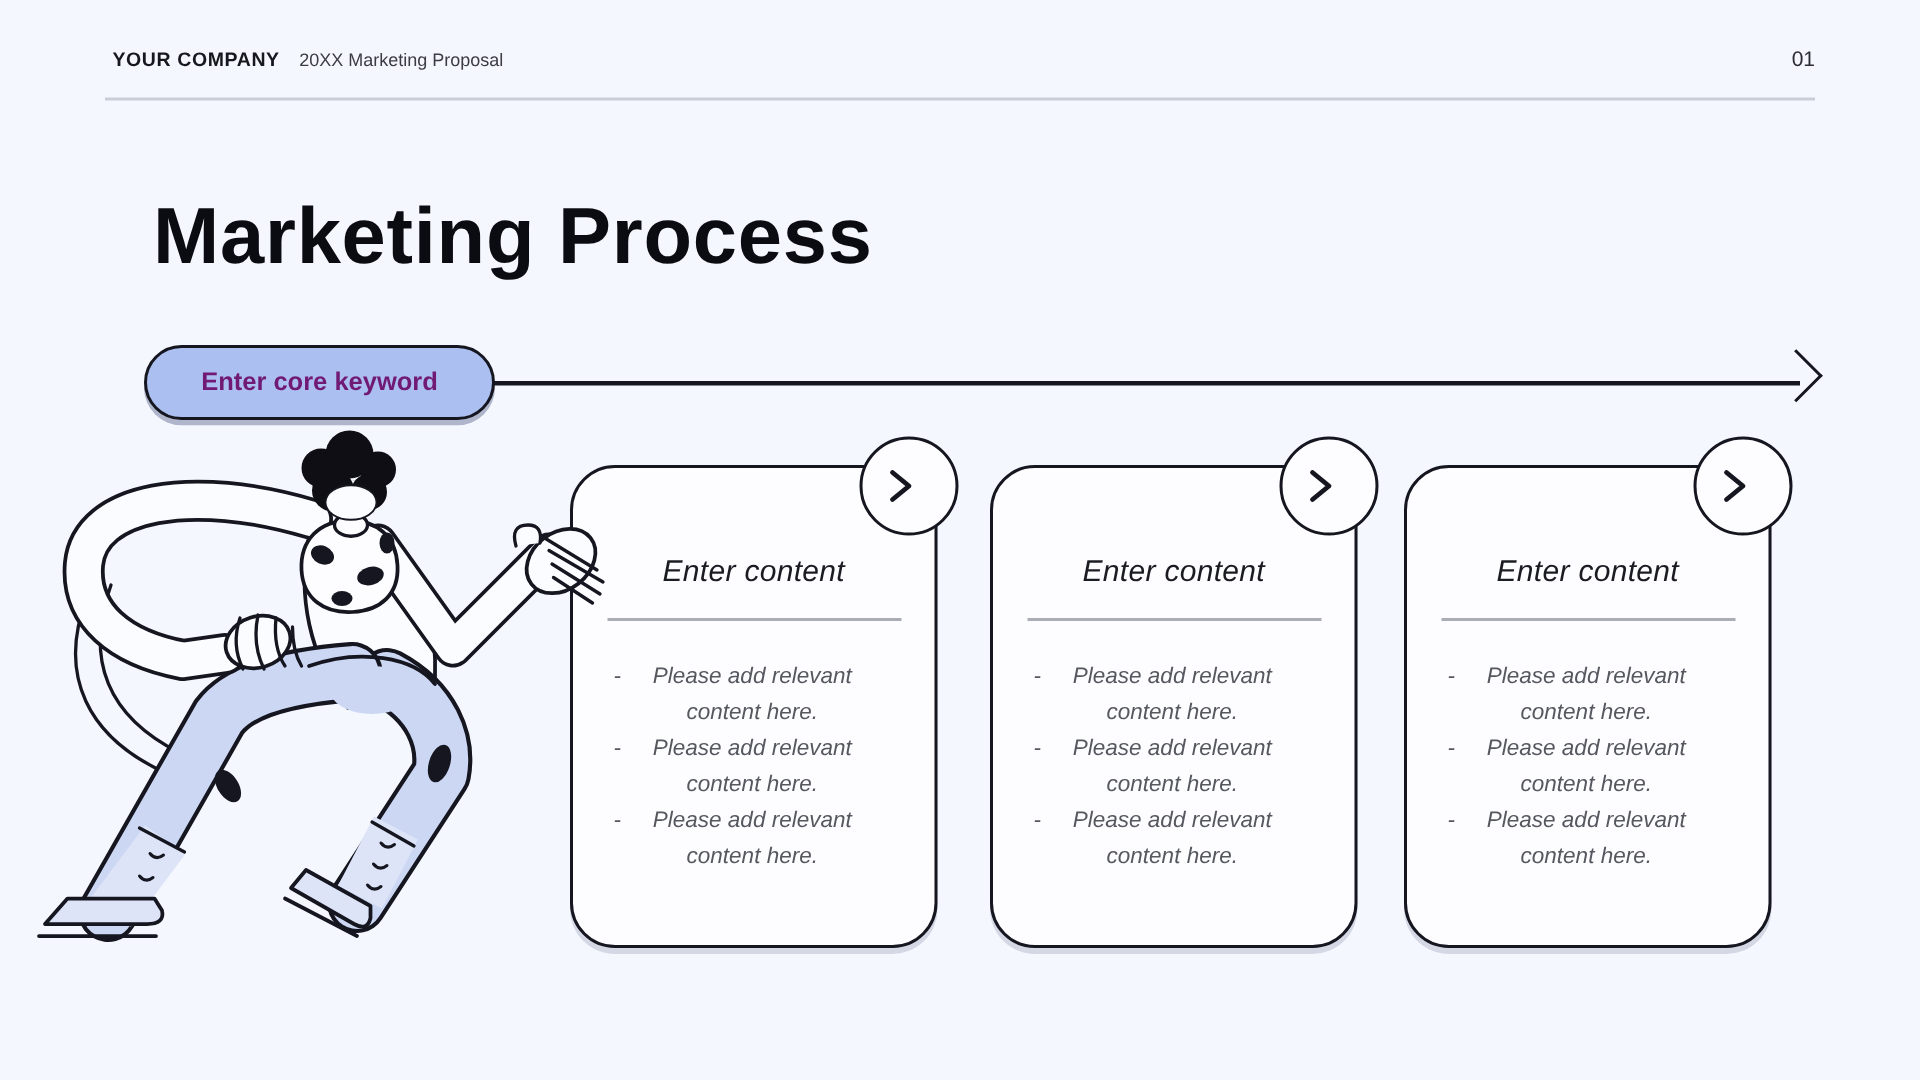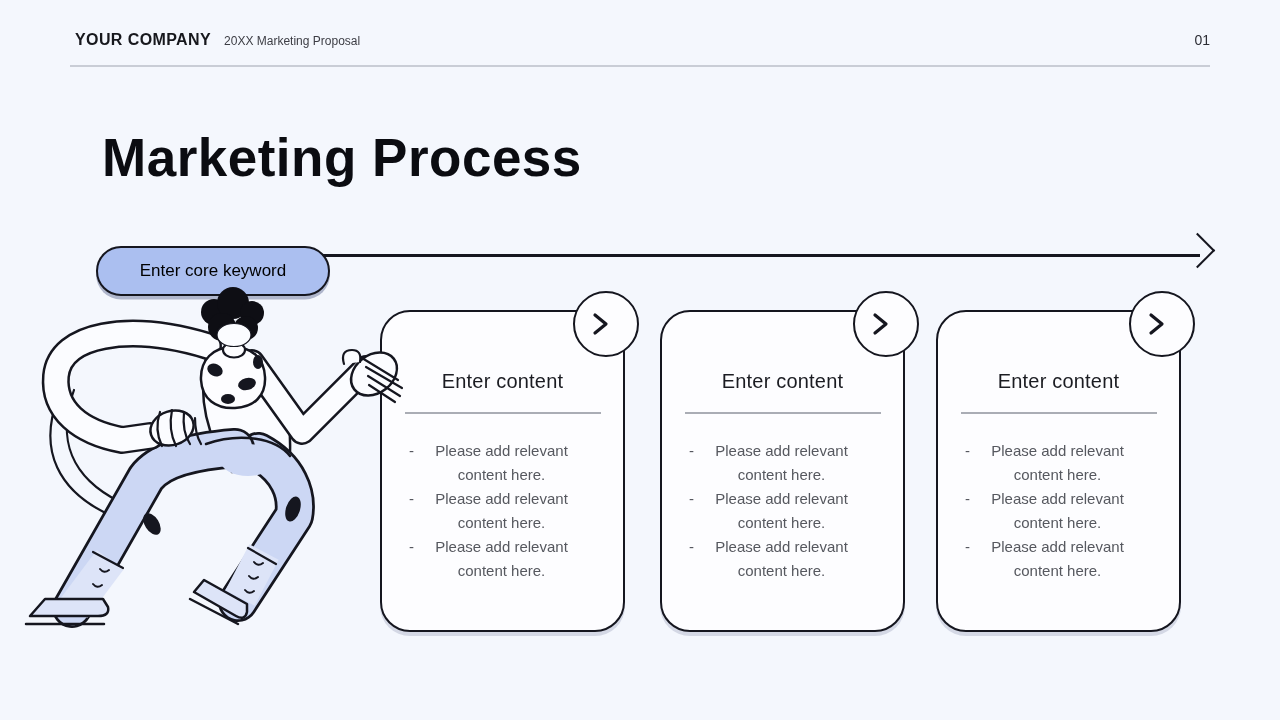--- a/index.html
+++ b/index.html
@@ -1,42 +1,42 @@
 <!DOCTYPE html>
 <html><head>
 <meta charset="utf-8">
 <style>
   * { margin:0; padding:0; box-sizing:border-box; }
   body { background:#f4f7fd; font-family:"Liberation Sans", sans-serif; }
   .slide { position:relative; width:1280px; height:720px; background:#f4f7fd; overflow:hidden; }
 
   
   .header { position:absolute; top:31px; left:75px; right:70px; display:flex; align-items:baseline; }
-  .company { font-size:16px; font-weight:bold; letter-spacing:.4px; color:#17181d; }
+  .company { font-size:13px; font-weight:bold; letter-spacing:.4px; color:#17181d; }
   .subtitle { font-size:12px; color:#3c3d44; margin-left:13px; }
   .pagenum { margin-left:auto; font-size:14px; color:#2c2d34; }
   .header-rule { position:absolute; top:65px; left:70px; right:70px; height:2px; background:#c9cdd6; }
 
   
   .title { position:absolute; left:102px; top:127px; font-size:53px; font-weight:bold; letter-spacing:.5px; color:#0b0c11; }
 
   
   .pipeline { position:absolute; left:96px; top:230px; width:1114px; height:52px; }
   .pipeline-line { position:absolute; top:24px; left:110px; right:10px; height:2.5px; background:#15161f; }
   .arrowhead { position:absolute; right:0px; top:8px; width:25px; height:25px; border-top:2.5px solid #15161f; border-right:2.5px solid #15161f; transform:rotate(45deg); }
-  .pill { position:absolute; top:16px; height:50px; border:2.5px solid #15161f; border-radius:26px;
-          display:flex; align-items:center; justify-content:center; color:#000000;
-          box-shadow:0 3.5px 0 rgba(64,76,124,.38); cursor:pointer; }
+  .pill { position:absolute; top:0; height:50px; border:2.5px solid #15161f; border-radius:26px;
+          display:flex; align-items:center; justify-content:center; color:#701a75;
+          box-shadow:0 3.5px 0 rgba(64,76,124,.38); cursor:pointer;font-weight:bold; }
   .pill-keyword { left:0; width:234px; background:#abbff0; font-size:17px; }
   .pill-step { width:175px; background:#dce4f9; font-size:18px; }
   .pill-step1 { left:326px; } .pill-step2 { left:604px; } .pill-step3 { left:884px; }
 
   
   .card { position:absolute; top:310px; width:245px; height:322px; background:#fdfdff;
-          border:2.5px solid #15161f; border-radius:30px; box-shadow:0 4px 0 rgba(64,76,124,.18); }
+          border:2.5px solid #15161f; border-radius:30px; box-shadow:0 4px 0 rgba(64,76,124,.18);font-style:italic; }
   .card1 { left:380px; } .card2 { left:660px; } .card3 { left:936px; }
   .corner-btn { position:absolute; top:-21px; right:-16px; width:66px; height:66px; border-radius:50%;
                 background:#fdfdff; border:2.5px solid #15161f; display:flex; align-items:center;
                 justify-content:center; padding-right:12px; cursor:pointer; }
   .card-title { margin-top:58px; text-align:center; font-size:20px; color:#1b1c22; letter-spacing:.2px; }
   .card-divider { margin:19px auto 0; width:196px; height:2px; background:#aaadb5; }
   .card-list { margin:25px 0 0 27px; list-style:none; }
   .card-item { display:flex; font-size:15px; line-height:24px; color:#56585f; }
   .dash { width:15px; flex:none; }
   .item-text { width:155px;text-align:center; }

